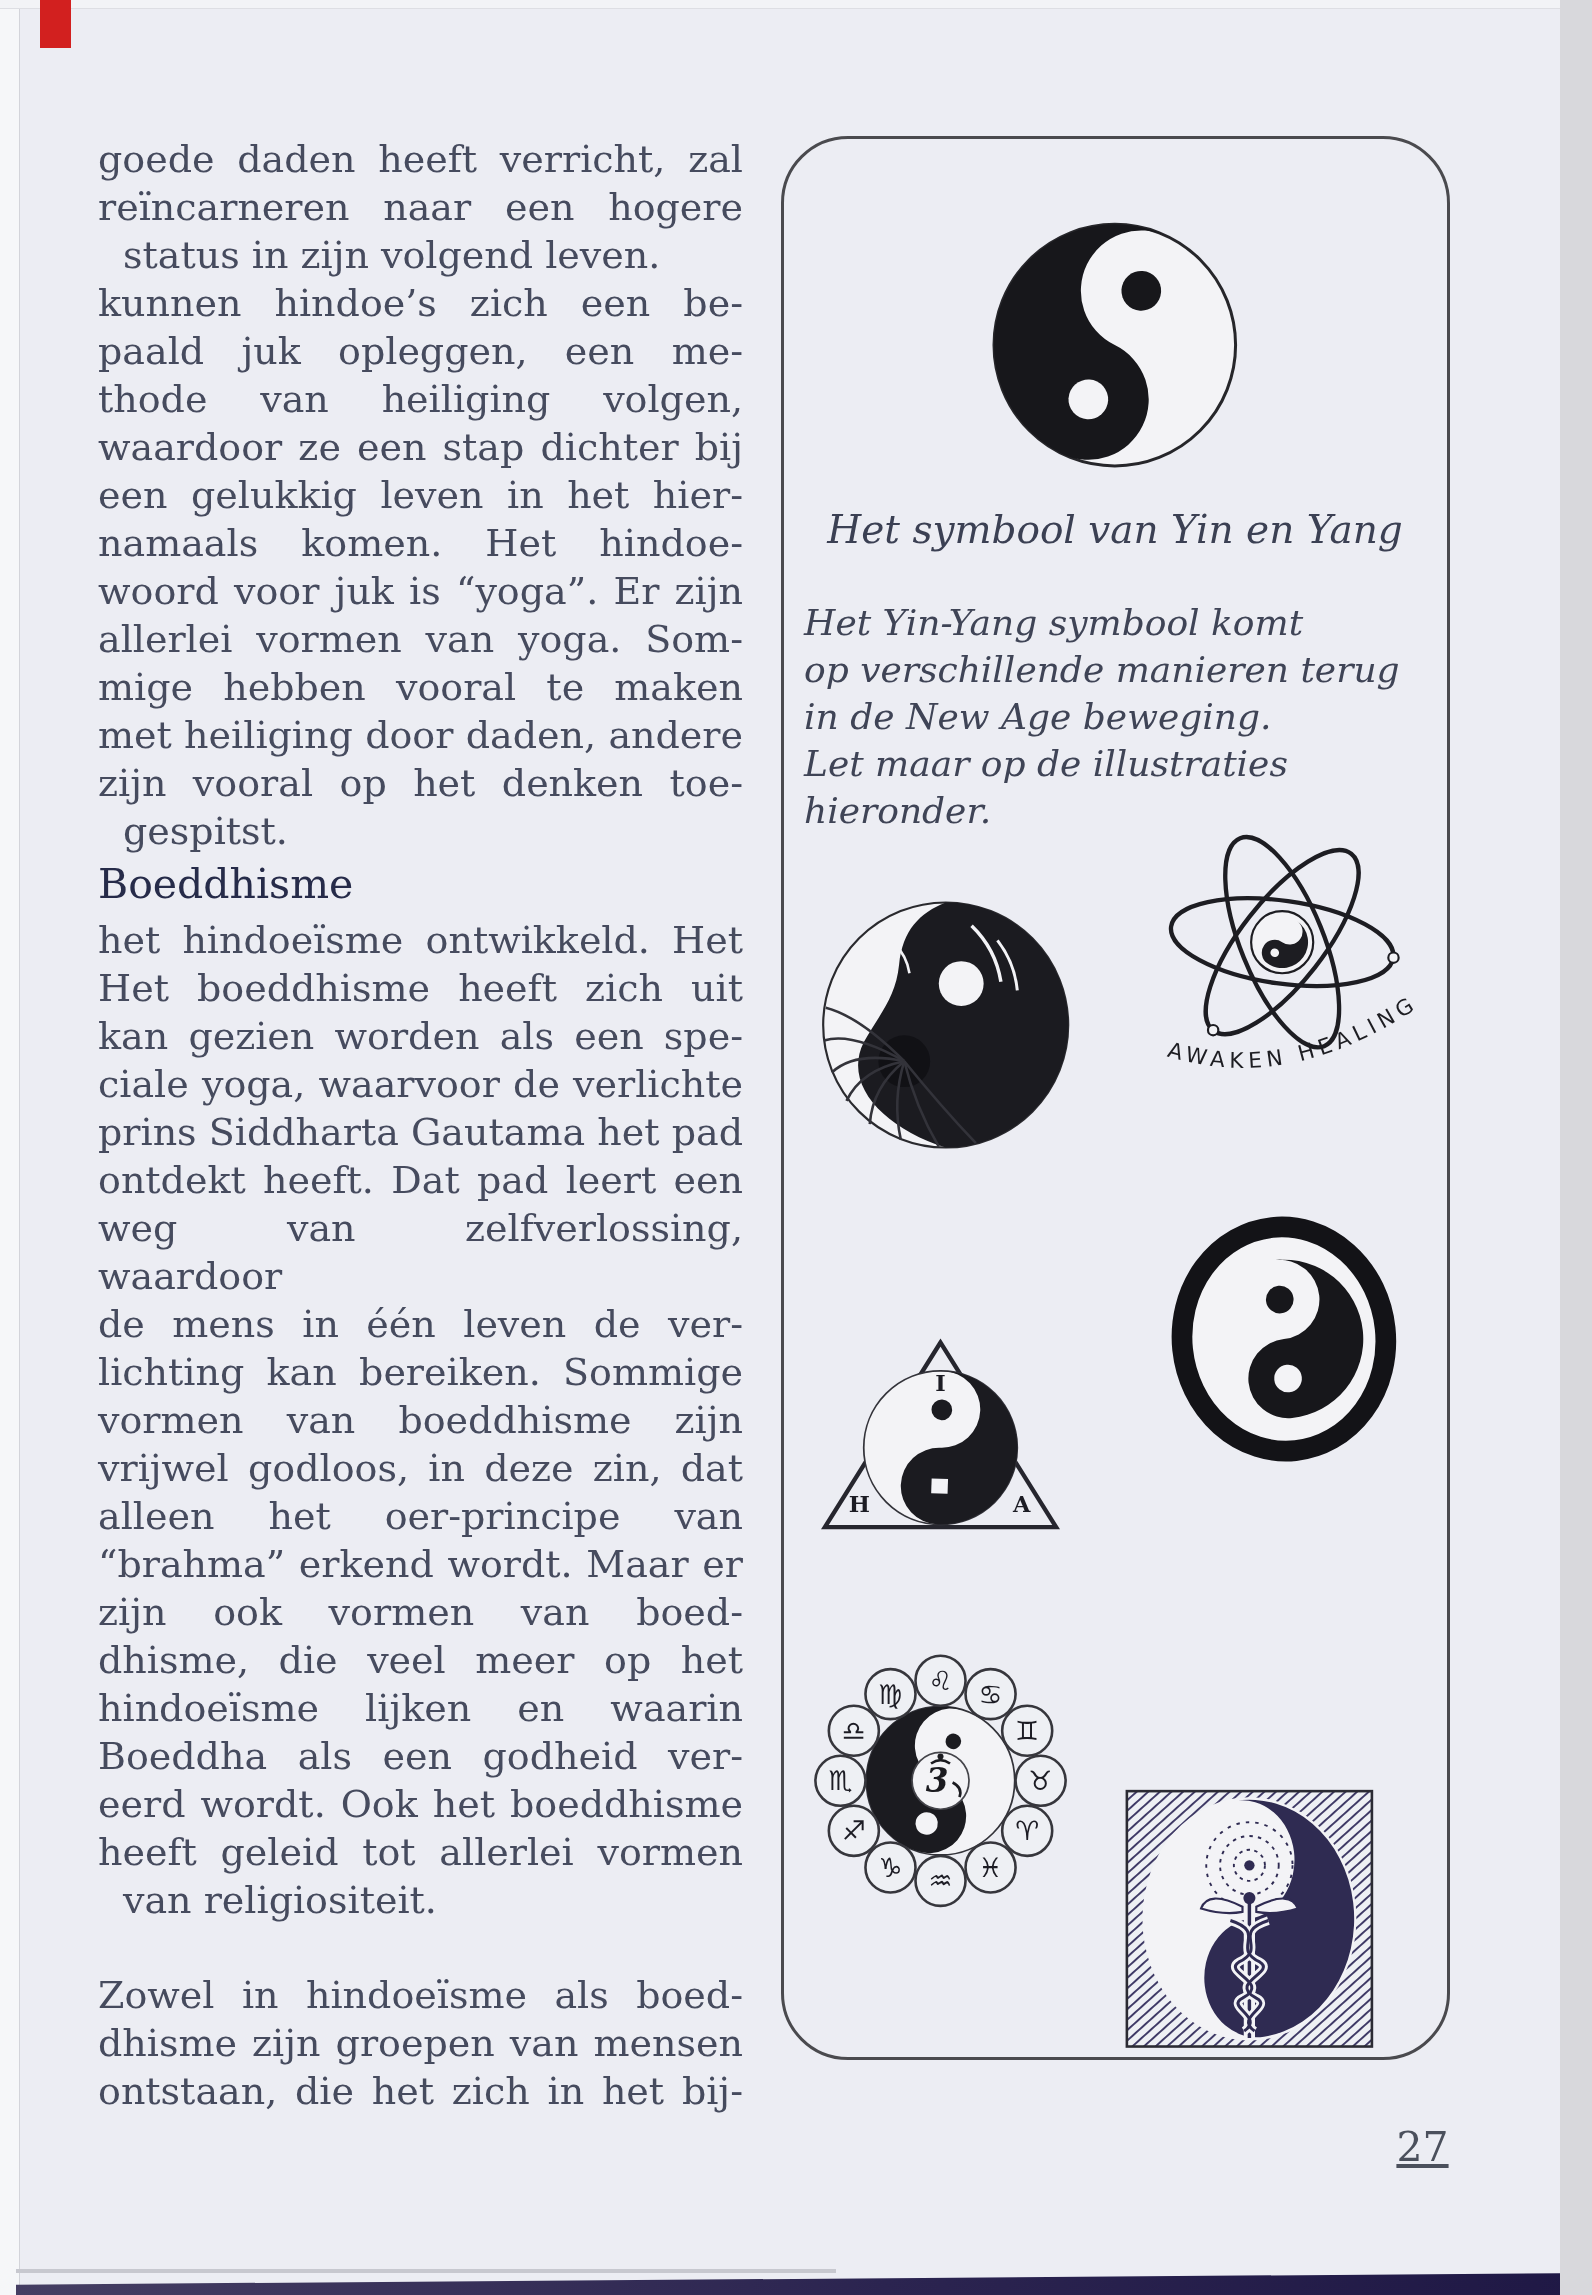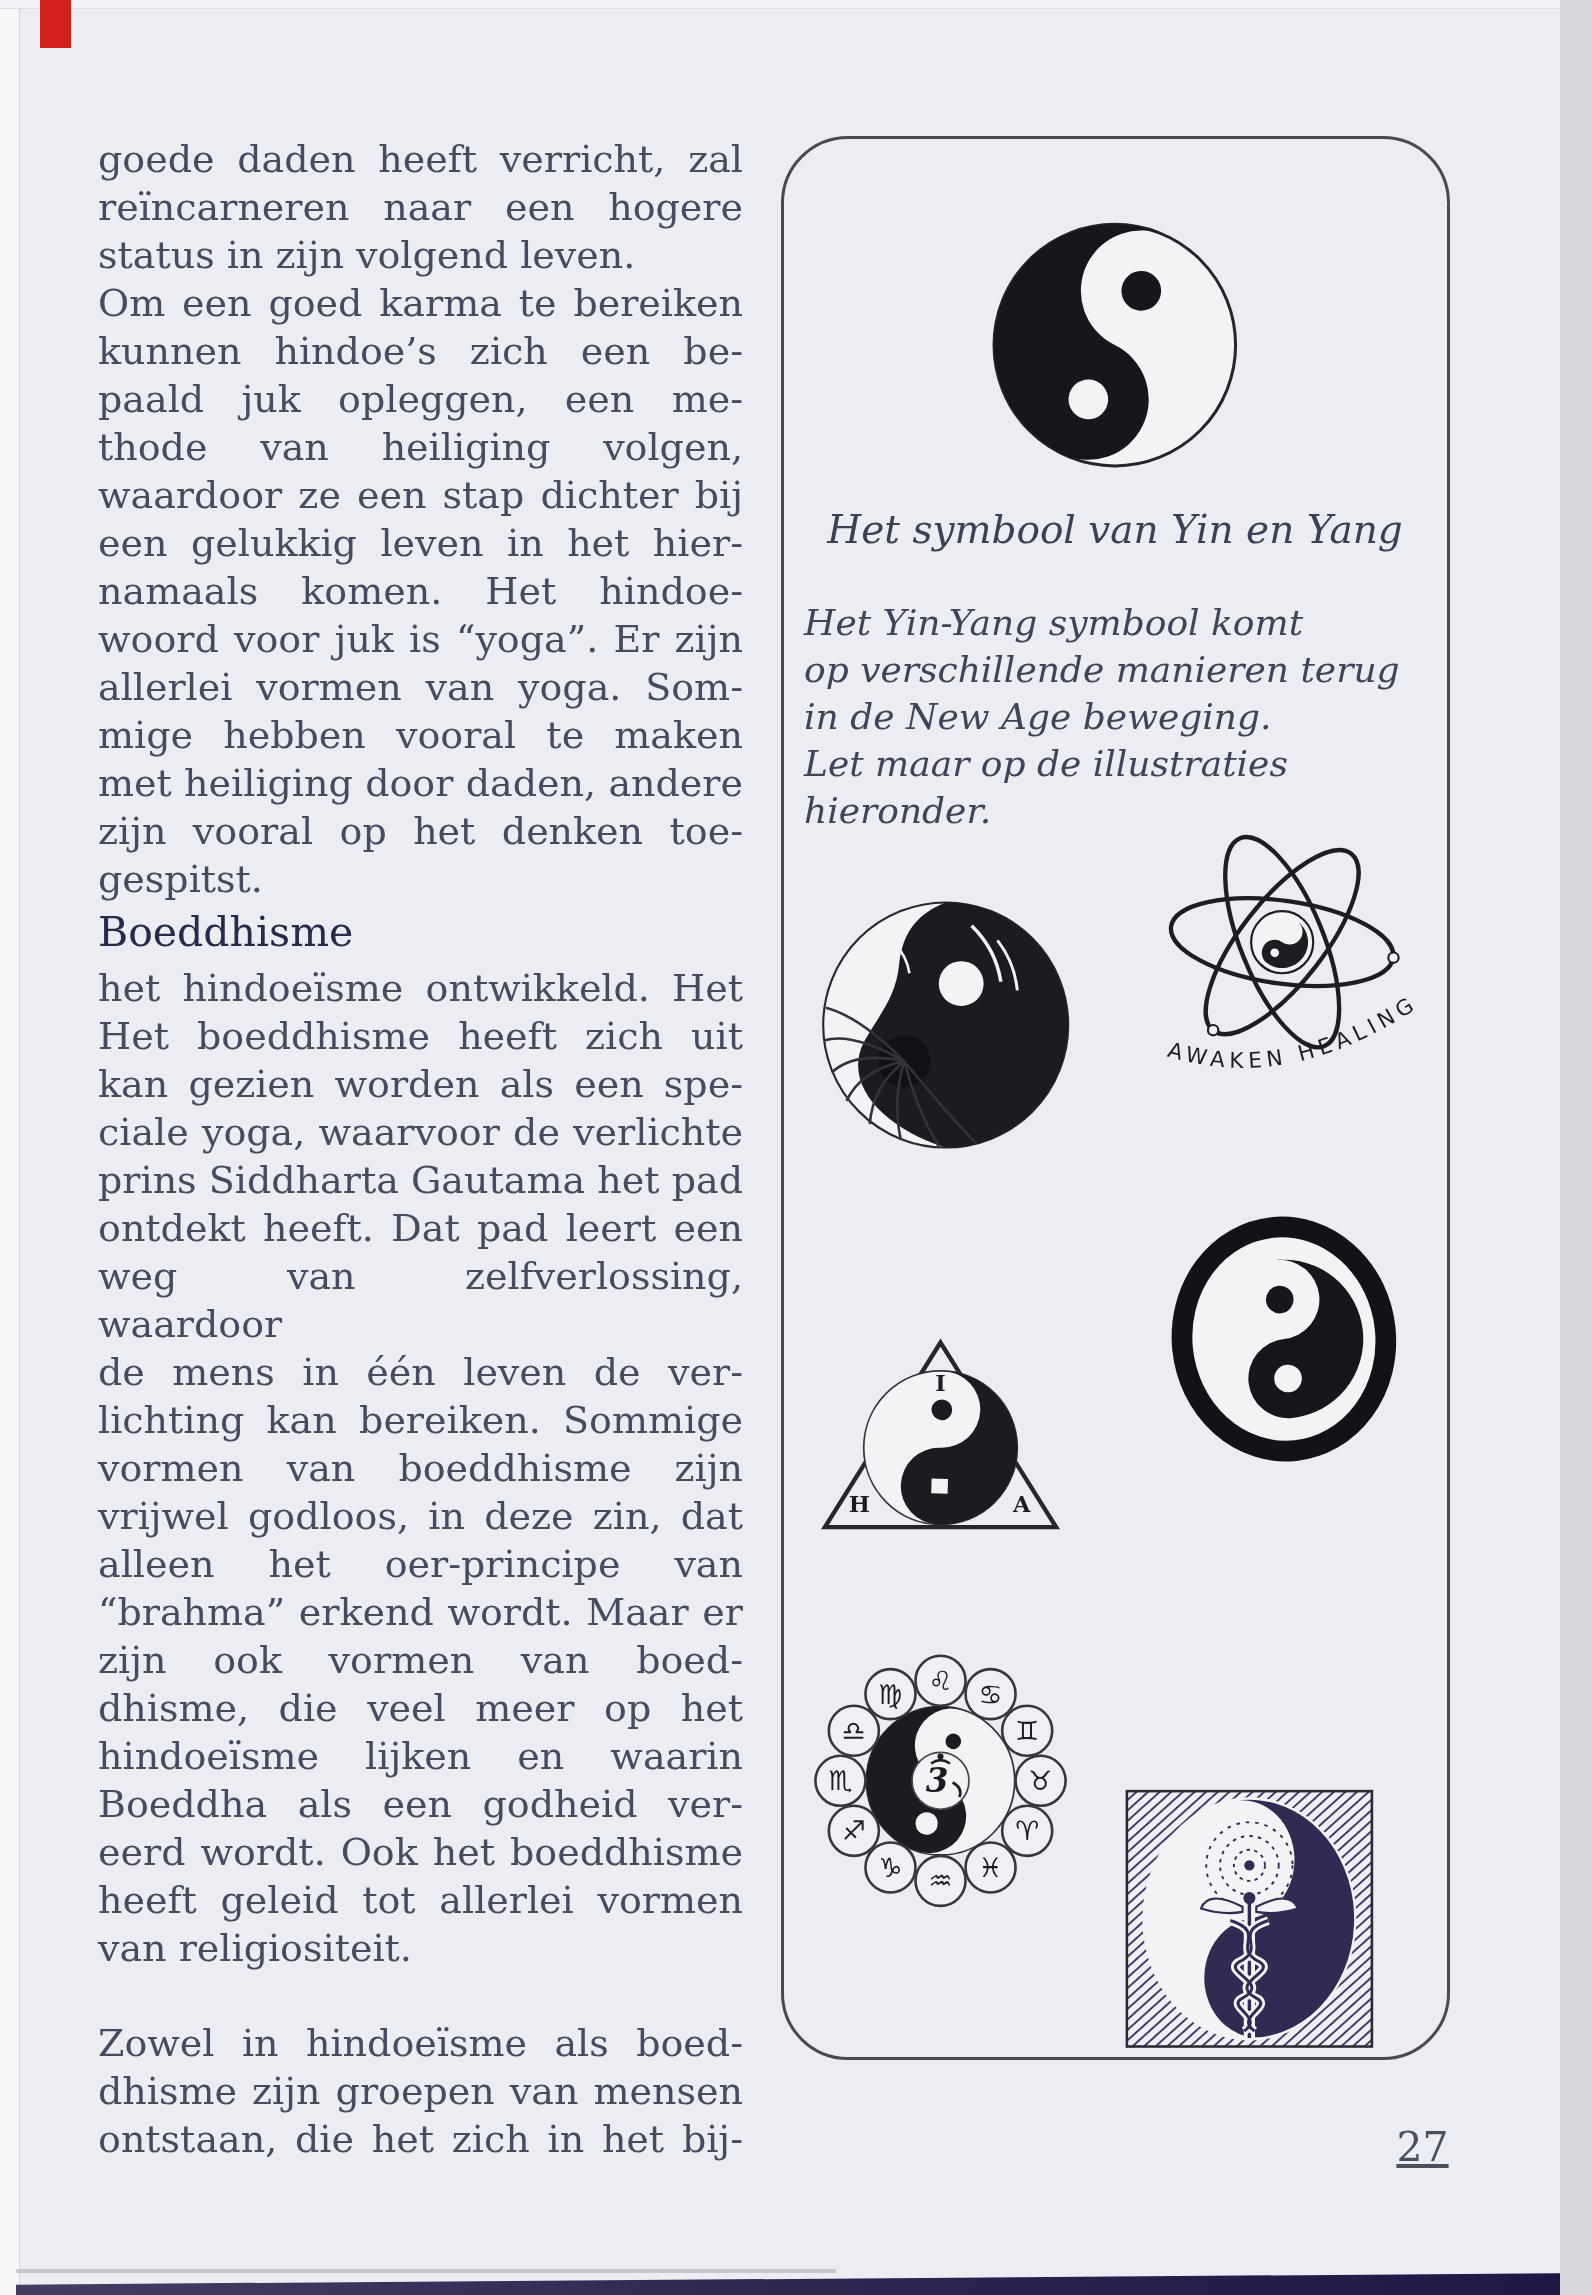--- a/index.html
+++ b/index.html
@@ -16,21 +16,21 @@
     position:absolute;left:15.5px;top:2273px;width:1577px;height:22.4px;
     background:linear-gradient(90deg,#453e63,#2b2450 55%,#1f1845);
     clip-path:polygon(0 52%,100% 0%,100% 100%,0 100%);
   }
   
   .article{position:absolute;left:98px;top:135px;width:645px;}
   .para-line{
     font-size:38px;line-height:48px;color:#464b5e;
     text-align:justify;text-align-last:justify;white-space:normal;
   }
-  .para-line.flush{text-align-last:left;}
+  .para-line.flush{text-align-last:left;margin-left:25px;}
   .heading{font-size:41px;line-height:50px;font-weight:normal;color:#262b49;margin:4px 0 7px 0;}
   .spacer{height:47px;}
   
   .sidebox{
     position:absolute;left:781px;top:136px;width:669px;height:1924px;
     border:3.5px solid #4a4a4e;border-radius:67px;box-sizing:border-box;
   }
   .caption-top{
     position:absolute;left:813px;top:480px;width:604px;
     font-style:italic;font-size:39px;color:#3b4053;text-align:center;margin-top:27px;
@@ -50,21 +50,20 @@
 
 <div class="canvas">
   <div class="edge-left"></div>
   <div class="edge-top"></div>
   <div class="red-tab"></div>
 
   <div class="article" id="article">
       <div class="para-line">goede daden heeft verricht, zal</div>
       <div class="para-line">reïncarneren naar een hogere</div>
       <div class="para-line flush">status in zijn volgend leven.</div>
-      <div class="para-line">Om een goed karma te bereiken</div>
       <div class="para-line">kunnen hindoe’s zich een be-</div>
       <div class="para-line">paald juk opleggen, een me-</div>
       <div class="para-line">thode van heiliging volgen,</div>
       <div class="para-line">waardoor ze een stap dichter bij</div>
       <div class="para-line">een gelukkig leven in het hier-</div>
       <div class="para-line">namaals komen. Het hindoe-</div>
       <div class="para-line">woord voor juk is “yoga”. Er zijn</div>
       <div class="para-line">allerlei vormen van yoga. Som-</div>
       <div class="para-line">mige hebben vooral te maken</div>
       <div class="para-line">met heiliging door daden, andere</div>

